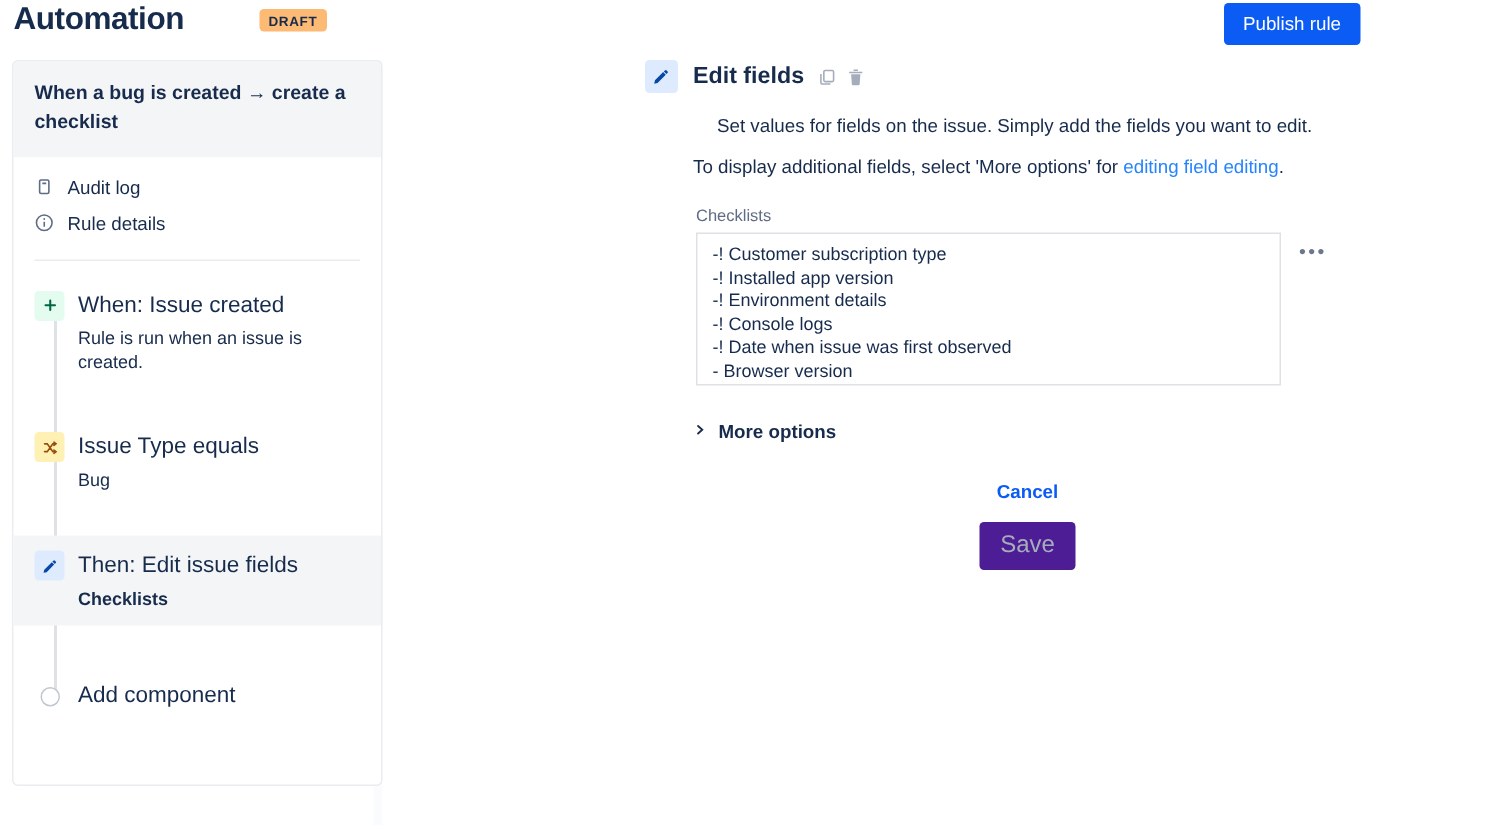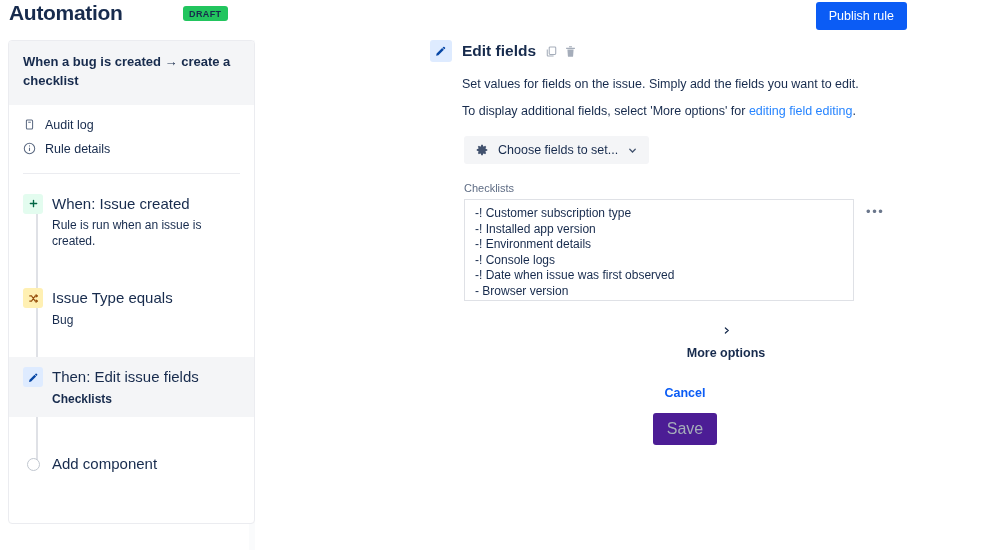--- a/index.html
+++ b/index.html
@@ -16,22 +16,22 @@
   
   .topbar {
     position: absolute; left: 0; top: 0; width: 915px; height: 36px;
   }
   .page-title {
     position: absolute; left: 9px; top: 1px;
     font-size: 21px; font-weight: 700; letter-spacing: -0.3px;
     color: #172B4D;
   }
   .draft-badge {
-    position: absolute; left: 183px; top: 6px;
-    background: #22c55e; color: #172B4D;
+    position: absolute; left: 173px; top: 6px;
+    background: #fdba74; color: #172B4D;
     font-size: 9px; font-weight: 700; letter-spacing: 0.4px;
     padding: 3px 6px 2px 6px; border-radius: 3px;
   }
   .publish-btn {
     position: absolute; right: 8px; top: 2px;
     background: #0B5CF5; color: #ffffff;
     border: none; border-radius: 3px;
     font-size: 12.5px; font-family: "Liberation Sans", sans-serif;
     padding: 7px 13px; cursor: pointer; font-weight: 400;
   }
@@ -135,21 +135,21 @@
     resize: none; overflow: hidden;
   }
   .dots {
     margin-left: 12px; margin-top: 6px; color:#6B778C; letter-spacing: 1.6px;
     font-size: 13px; cursor:pointer; line-height: 1;
   }
 
   .more-options {
     display:flex; align-items:center; gap:8px;
     margin-left: 32px; margin-top: 24px;
-    font-size: 12.5px; font-weight: 700; color:#172B4D; cursor:pointer;flex-direction:column;
+    font-size: 12.5px; font-weight: 700; color:#172B4D; cursor:pointer;
   }
   .chevron-right { color:#172B4D; font-size: 11px; line-height:1; }
 
   .footer-btns {
     display:flex; align-items:center; justify-content:flex-end;
     gap: 6px; margin-top: 19px; width: 510px; flex-direction: column;
   }
   .cancel-btn {
     background: transparent; border:none; cursor:pointer;
     color:#0B5CF5; font-size:12.5px; font-weight:700;
@@ -273,38 +273,24 @@
           <path d="M10.6 13.6H3.9a1.1 1.1 0 0 1-1.1-1.1V5.4"></path>
         </svg>
       </span>
       <span class="head-tool">
         <svg width="13" height="13" viewBox="0 0 16 16" fill="#A5ADBA">
           <path d="M6.2 1.6h3.6v1.2H6.2zM2.6 3.4h10.8v1.4H2.6zM4.2 5.6h7.6l-0.6 8.1a0.9 0.9 0 0 1-0.9 0.8H5.7a0.9 0.9 0 0 1-0.9-0.8z"></path>
         </svg>
       </span>
     </div>
 
-    <div class="detail-p" style="margin-left:32px">Set values for fields on the issue. Simply add the fields you want to edit.</div>
+    <div class="detail-p" style="margin-left:48px">Set values for fields on the issue. Simply add the fields you want to edit.</div>
 
     <div class="detail-p second" style="margin-left:32px"><span>To display additional fields, select 'More options' for </span><a class="link">editing field editing</a><span>.</span></div>
 
-    <button class="choose-btn">
-      <span style="display:flex;align-items:center">
-        <svg width="14" height="14" viewBox="0 0 16 16" fill="#42526E">
-          <path d="M8 5.2a2.8 2.8 0 1 0 0 5.6 2.8 2.8 0 0 0 0-5.6zm0 4.2a1.4 1.4 0 1 1 0-2.8 1.4 1.4 0 0 1 0 2.8z"></path>
-          <path d="M14 8.9v-1.8l-1.6-0.3a4.6 4.6 0 0 0-0.4-1l0.9-1.3-1.3-1.3-1.3 0.9a4.6 4.6 0 0 0-1-0.4L8.9 2h-1.8l-0.3 1.6a4.6 4.6 0 0 0-1 0.4L4.5 3.1 3.2 4.4l0.9 1.3a4.6 4.6 0 0 0-0.4 1L2 7.1v1.8l1.7 0.3a4.6 4.6 0 0 0 0.4 1l-0.9 1.3 1.3 1.3 1.3-0.9a4.6 4.6 0 0 0 1 0.4L7.1 14h1.8l0.3-1.7a4.6 4.6 0 0 0 1-0.4l1.3 0.9 1.3-1.3-0.9-1.3a4.6 4.6 0 0 0 0.4-1z"></path>
-        </svg>
-      </span>
-      <span>Choose fields to set...</span>
-      <span style="display:flex;align-items:center">
-        <svg width="11" height="11" viewBox="0 0 16 16" fill="none" stroke="#42526E" stroke-width="1.8" stroke-linecap="round">
-          <path d="M4 6.2l4 4 4-4"></path>
-        </svg>
-      </span>
-    </button>
 
     <div class="field-block">
       <div class="field-label">Checklists</div>
       <div class="field-row">
         <textarea class="textarea" spellcheck="false" style="">-! Customer subscription type
 -! Installed app version
 -! Environment details
 -! Console logs
 -! Date when issue was first observed
 - Browser version

